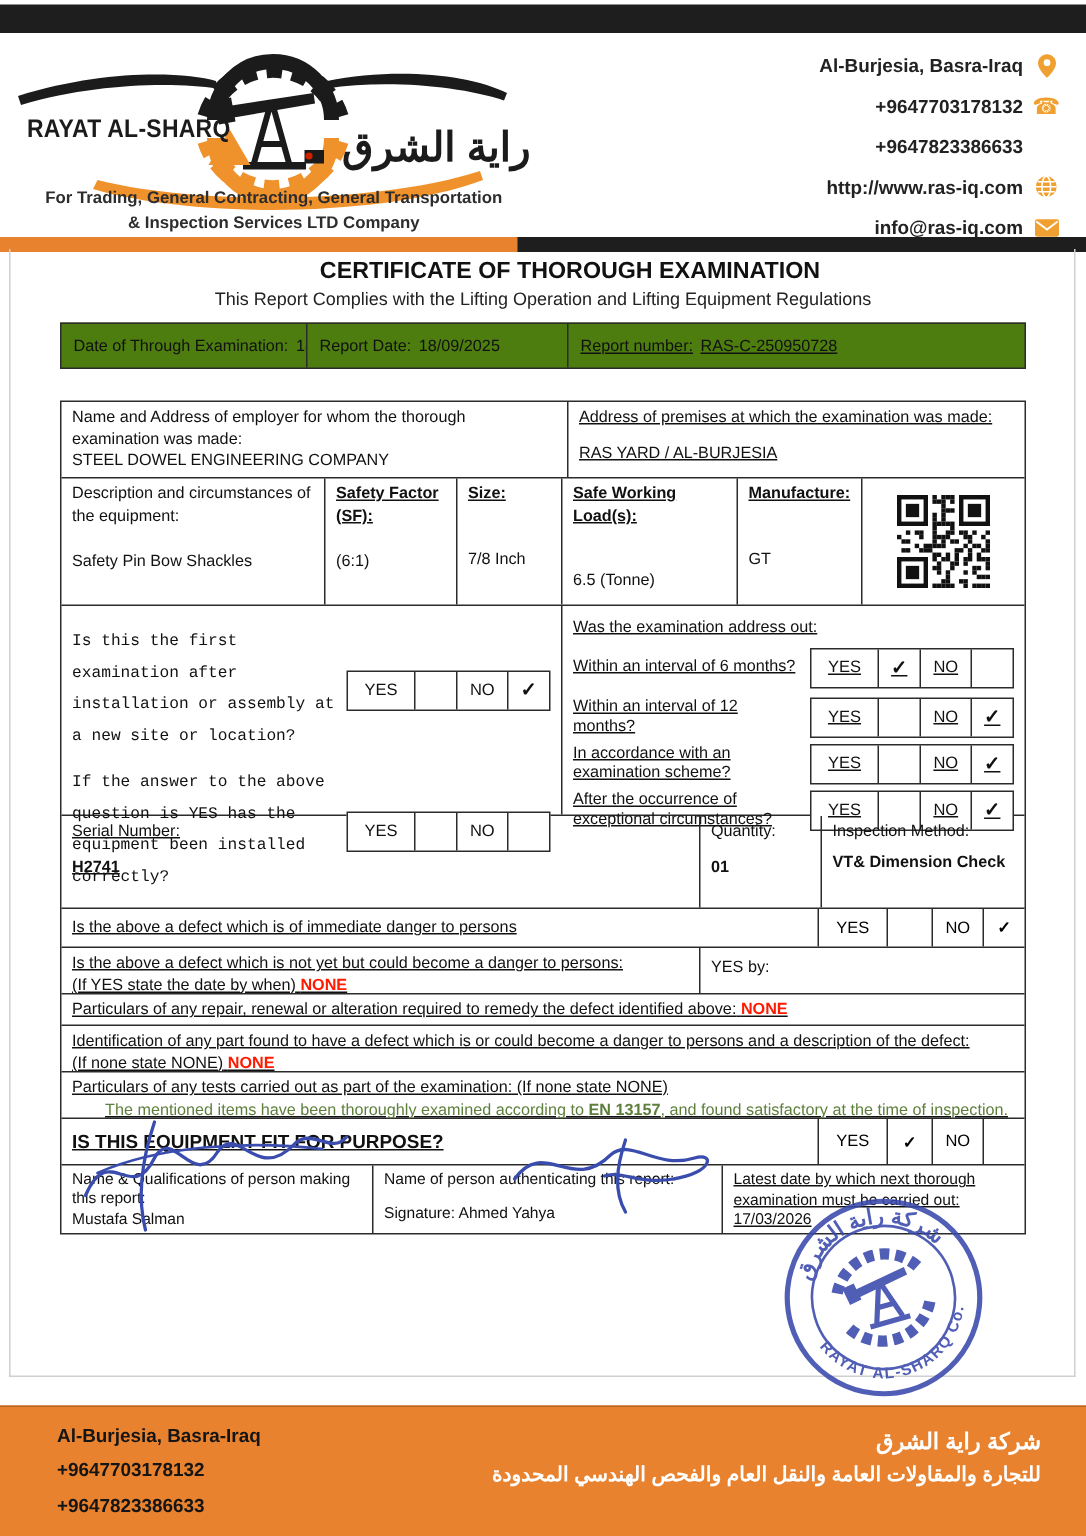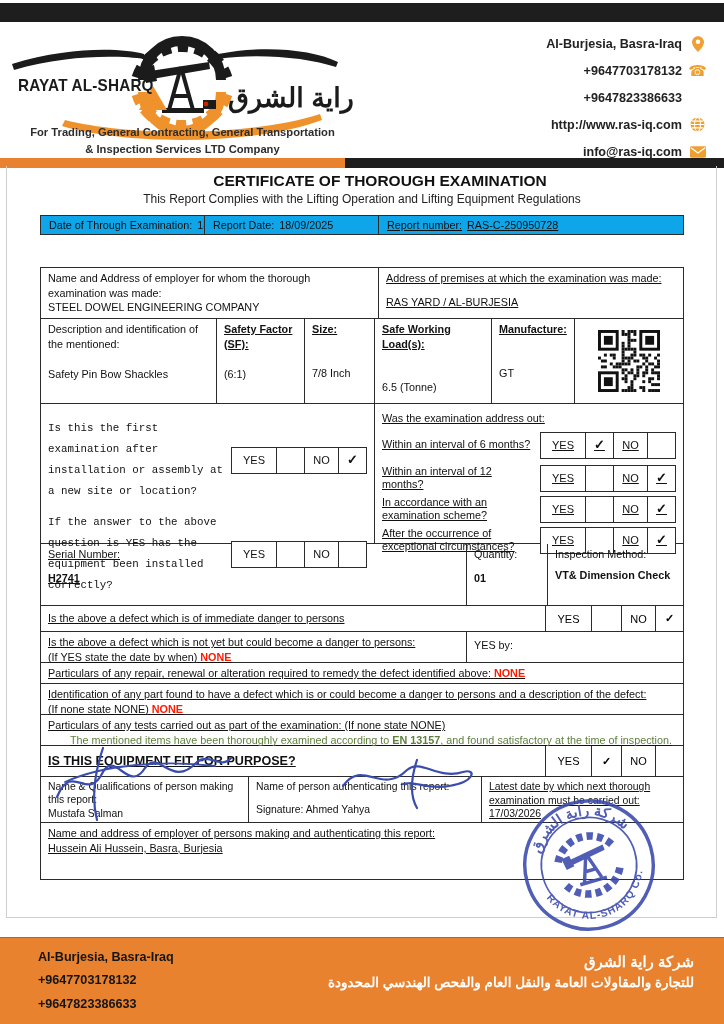--- a/index.html
+++ b/index.html
@@ -23,21 +23,21 @@
 
   .divider { position:absolute; left:0; top:158px; width:724px; height:10px; background:#1e1e1e; }
   .divider .orange-seg { position:absolute; left:0; top:0; width:345px; height:10px; background:#E8822F; }
 
   .page-frame { position:absolute; left:6px; top:166px; width:711px; height:752px; border:1px solid #cfcfcf; border-top:none; }
 
   .title { position:absolute; left:18px; top:172px; width:724px; text-align:center; font-size:15.5px; font-weight:700; color:#111; }
   .subtitle { position:absolute; left:0; top:192px; width:724px; text-align:center; font-size:12px; color:#222; }
 
   
-  .dtable { position:absolute; left:40px; top:215px; width:644px; height:20px; border:1.5px solid #2b2b2b; display:flex; background:#0ea5e9; }
+  .dtable { position:absolute; left:40px; top:215px; width:644px; height:31px; border:1.5px solid #2b2b2b; display:flex; background:#4d7c0f; }
   .dcell { display:flex; align-items:center; gap:5px; padding:0 8px; font-size:10.8px; color:#111; border-left:1.4px solid #2b2b2b; white-space:nowrap; overflow:hidden; }
   .dcell:first-child { border-left:none; }
 
   .mtable { position:absolute; left:40px; top:267px; width:644px; border:1.6px solid #2b2b2b; background:#fff; }
   .trow { display:flex; border-top:1.4px solid #2b2b2b; }
   .trow:first-child { border-top:none; }
   .cell { padding:3px 7px; font-size:10.8px; color:#111; line-height:1.35; }
   .vl { border-left:1.4px solid #2b2b2b; }
   .flex1 { flex:1;text-decoration:underline; }
   .bold { font-weight:700; }
@@ -181,21 +181,21 @@
         <span>STEEL DOWEL ENGINEERING COMPANY</span>
       </div>
       <div class="cell vl flex1">
         <span>Address of premises at which the examination was made:</span>
         <div class="val-gap">RAS YARD / AL-BURJESIA</div>
       </div>
     </div>
 
     <div class="trow" style="height:85px">
       <div class="cell" style="width:175px">
-        <span>Description and identification of the mentioned:</span>
+        <span>Description and circumstances of the equipment:</span>
         <div style="margin-top:16px">Safety Pin Bow Shackles</div>
       </div>
       <div class="cell vl" style="width:88px">
         <span class="bold u">Safety Factor (SF):</span>
         <div style="margin-top:16px">(6:1)</div>
       </div>
       <div class="cell vl" style="width:70px">
         <span class="bold u">Size:</span>
         <div style="margin-top:29px">7/8 Inch</div>
       </div>
@@ -474,26 +474,20 @@
       <div class="cell vl" style="width:233px;font-size:10.4px">
         <span>Name of person authenticating this report:</span>
         <div style="margin-top:9px">Signature: Ahmed Yahya</div>
       </div>
       <div class="cell vl flex1" style="font-size:10.4px;line-height:1.3">
         <span>Latest date by which next thorough examination must be carried out:</span><br>
         <span>17/03/2026</span>
       </div>
     </div>
 
-    <div class="trow" style="height:57px">
-      <div class="cell flex1">
-        <span>Name and address of employer of persons making and authenticating this report:</span><br>
-        <span>Hussein Ali Hussein, Basra, Burjesia</span>
-      </div>
-    </div>
   </div>
 
   <svg class="sig-svg" style="left:45px;top:742px" width="195" height="80" viewBox="0 0 195 80">
     <path d="M12,55 C28,18 42,62 58,30 C70,8 84,52 100,26 C114,6 126,48 152,20 C164,10 176,28 186,16" fill="none" stroke="#3A4DAE" stroke-width="2.2" stroke-linecap="round"></path>
     <path d="M58,6 C50,30 46,55 52,78" fill="none" stroke="#3A4DAE" stroke-width="2.2" stroke-linecap="round"></path>
     <path d="M20,40 C60,22 120,18 170,24" fill="none" stroke="#3A4DAE" stroke-width="1.8" stroke-linecap="round"></path>
   </svg>
   <svg class="sig-svg" style="left:325px;top:752px" width="165" height="58" viewBox="0 0 165 58">
     <path d="M18,34 C38,6 56,44 82,18 C96,6 112,28 138,20 C152,16 150,30 124,34 C102,38 88,28 78,32" fill="none" stroke="#3A4DAE" stroke-width="2.2" stroke-linecap="round"></path>
     <path d="M92,8 C86,26 84,42 92,56" fill="none" stroke="#3A4DAE" stroke-width="2.2" stroke-linecap="round"></path>

